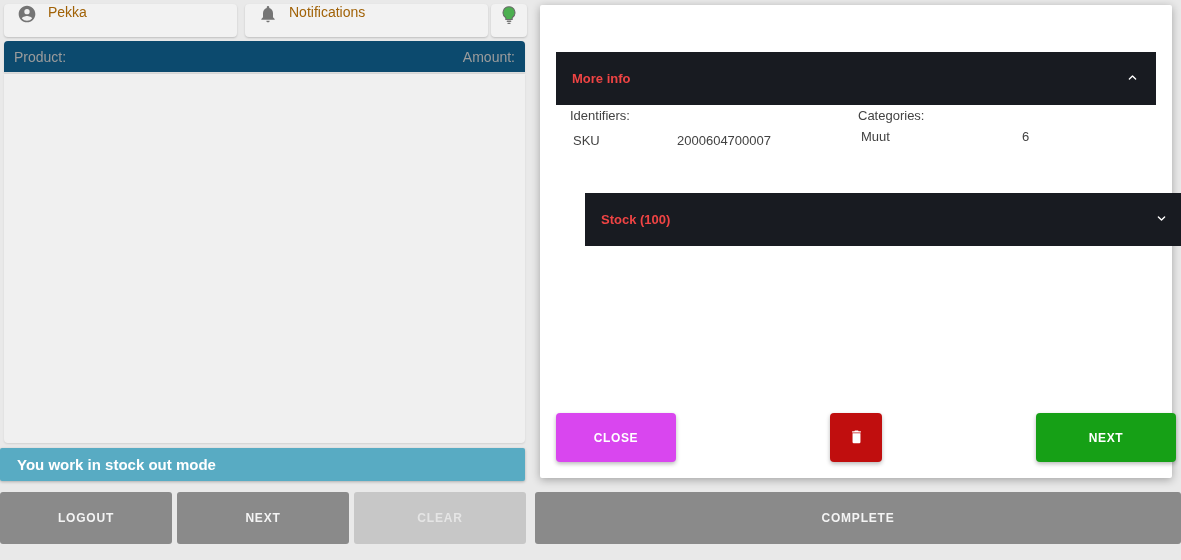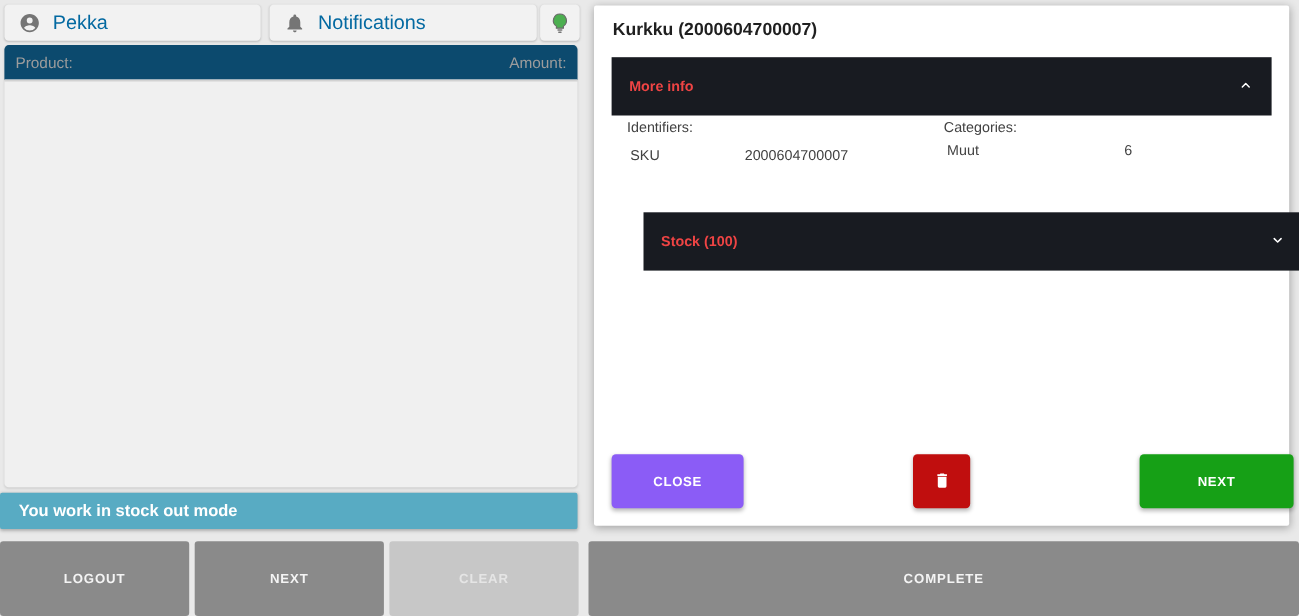--- a/index.html
+++ b/index.html
@@ -18,25 +18,25 @@
 
   
   .top-btn {
     position: absolute;
     top: 4px;
     height: 33px;
     background: #f2f2f2;
     border-radius: 4px;
     box-shadow: 0 1px 2px rgba(0,0,0,.18);
     display: flex;
-    align-items: center;
+    align-items: flex-start;
     gap: 11px;
     padding: 0 13px;
-    color: #0369a1;
-    font-size: 18px;
+    color: #a16207;
+    font-size: 14px;
     box-sizing: border-box;
     cursor: pointer;
   }
   .top-btn .ic { display: flex; align-items: center; }
   .btn-user   { left: 4px;   width: 233px; }
   .btn-notif  { left: 245px; width: 243px; }
   .btn-bulb   { left: 491px; width: 36px; justify-content: center; padding: 0; }
 
   
   .list-header {
@@ -78,21 +78,21 @@
     box-sizing: border-box;
     color: #ffffff;
     font-size: 15px;
     font-weight: bold;
   }
 
   
   .bb {
     position: absolute;
     top: 492px;
-    height: 68px;
+    height: 52px;
     background: #8a8a8a;
     border: none;
     border-radius: 3px;
     color: #f4f4f4;
     font-family: "Liberation Sans", sans-serif;
     font-size: 12px;
     font-weight: bold;
     letter-spacing: .8px;
     display: flex;
     align-items: center;
@@ -166,21 +166,21 @@
     font-family: "Liberation Sans", sans-serif;
     font-size: 12px;
     font-weight: bold;
     letter-spacing: .6px;
     display: flex;
     align-items: center;
     justify-content: center;
     box-shadow: 0 2px 4px rgba(0,0,0,.28);
     cursor: pointer;
   }
-  .mb-close  { left: 16px;  width: 120px; background: #8b5cf6; }
+  .mb-close  { left: 16px;  width: 120px; background: #d946ef; }
   .mb-delete { left: 290px; width: 52px;  background: #c00e0e; }
   .mb-next   { left: 496px; width: 140px; background: #16a016; }
 </style>
 </head>
 <body>
 
 <div class="app">
 
   <div class="top-btn btn-user">
     <span class="ic">
@@ -219,21 +219,20 @@
   <div class="banner">
     <span>You work in stock out mode</span>
   </div>
 
   <button class="bb bb-logout">LOGOUT</button>
   <button class="bb bb-menu">NEXT</button>
   <button class="bb bb-clear">CLEAR</button>
   <button class="bb bb-complete">COMPLETE</button>
 
   <div class="modal">
-    <div class="modal-title">Kurkku (2000604700007)</div>
 
     <div class="section-header sh-moreinfo">
       <span>More info</span>
       <span>
         <svg viewBox="0 0 24 24" width="15" height="15">
             <path d="M7 14.5l5-5 5 5" stroke="#ffffff" stroke-width="2.2" fill="none" stroke-linecap="round" stroke-linejoin="round"></path>
           </svg>
       </span>
     </div>
 

